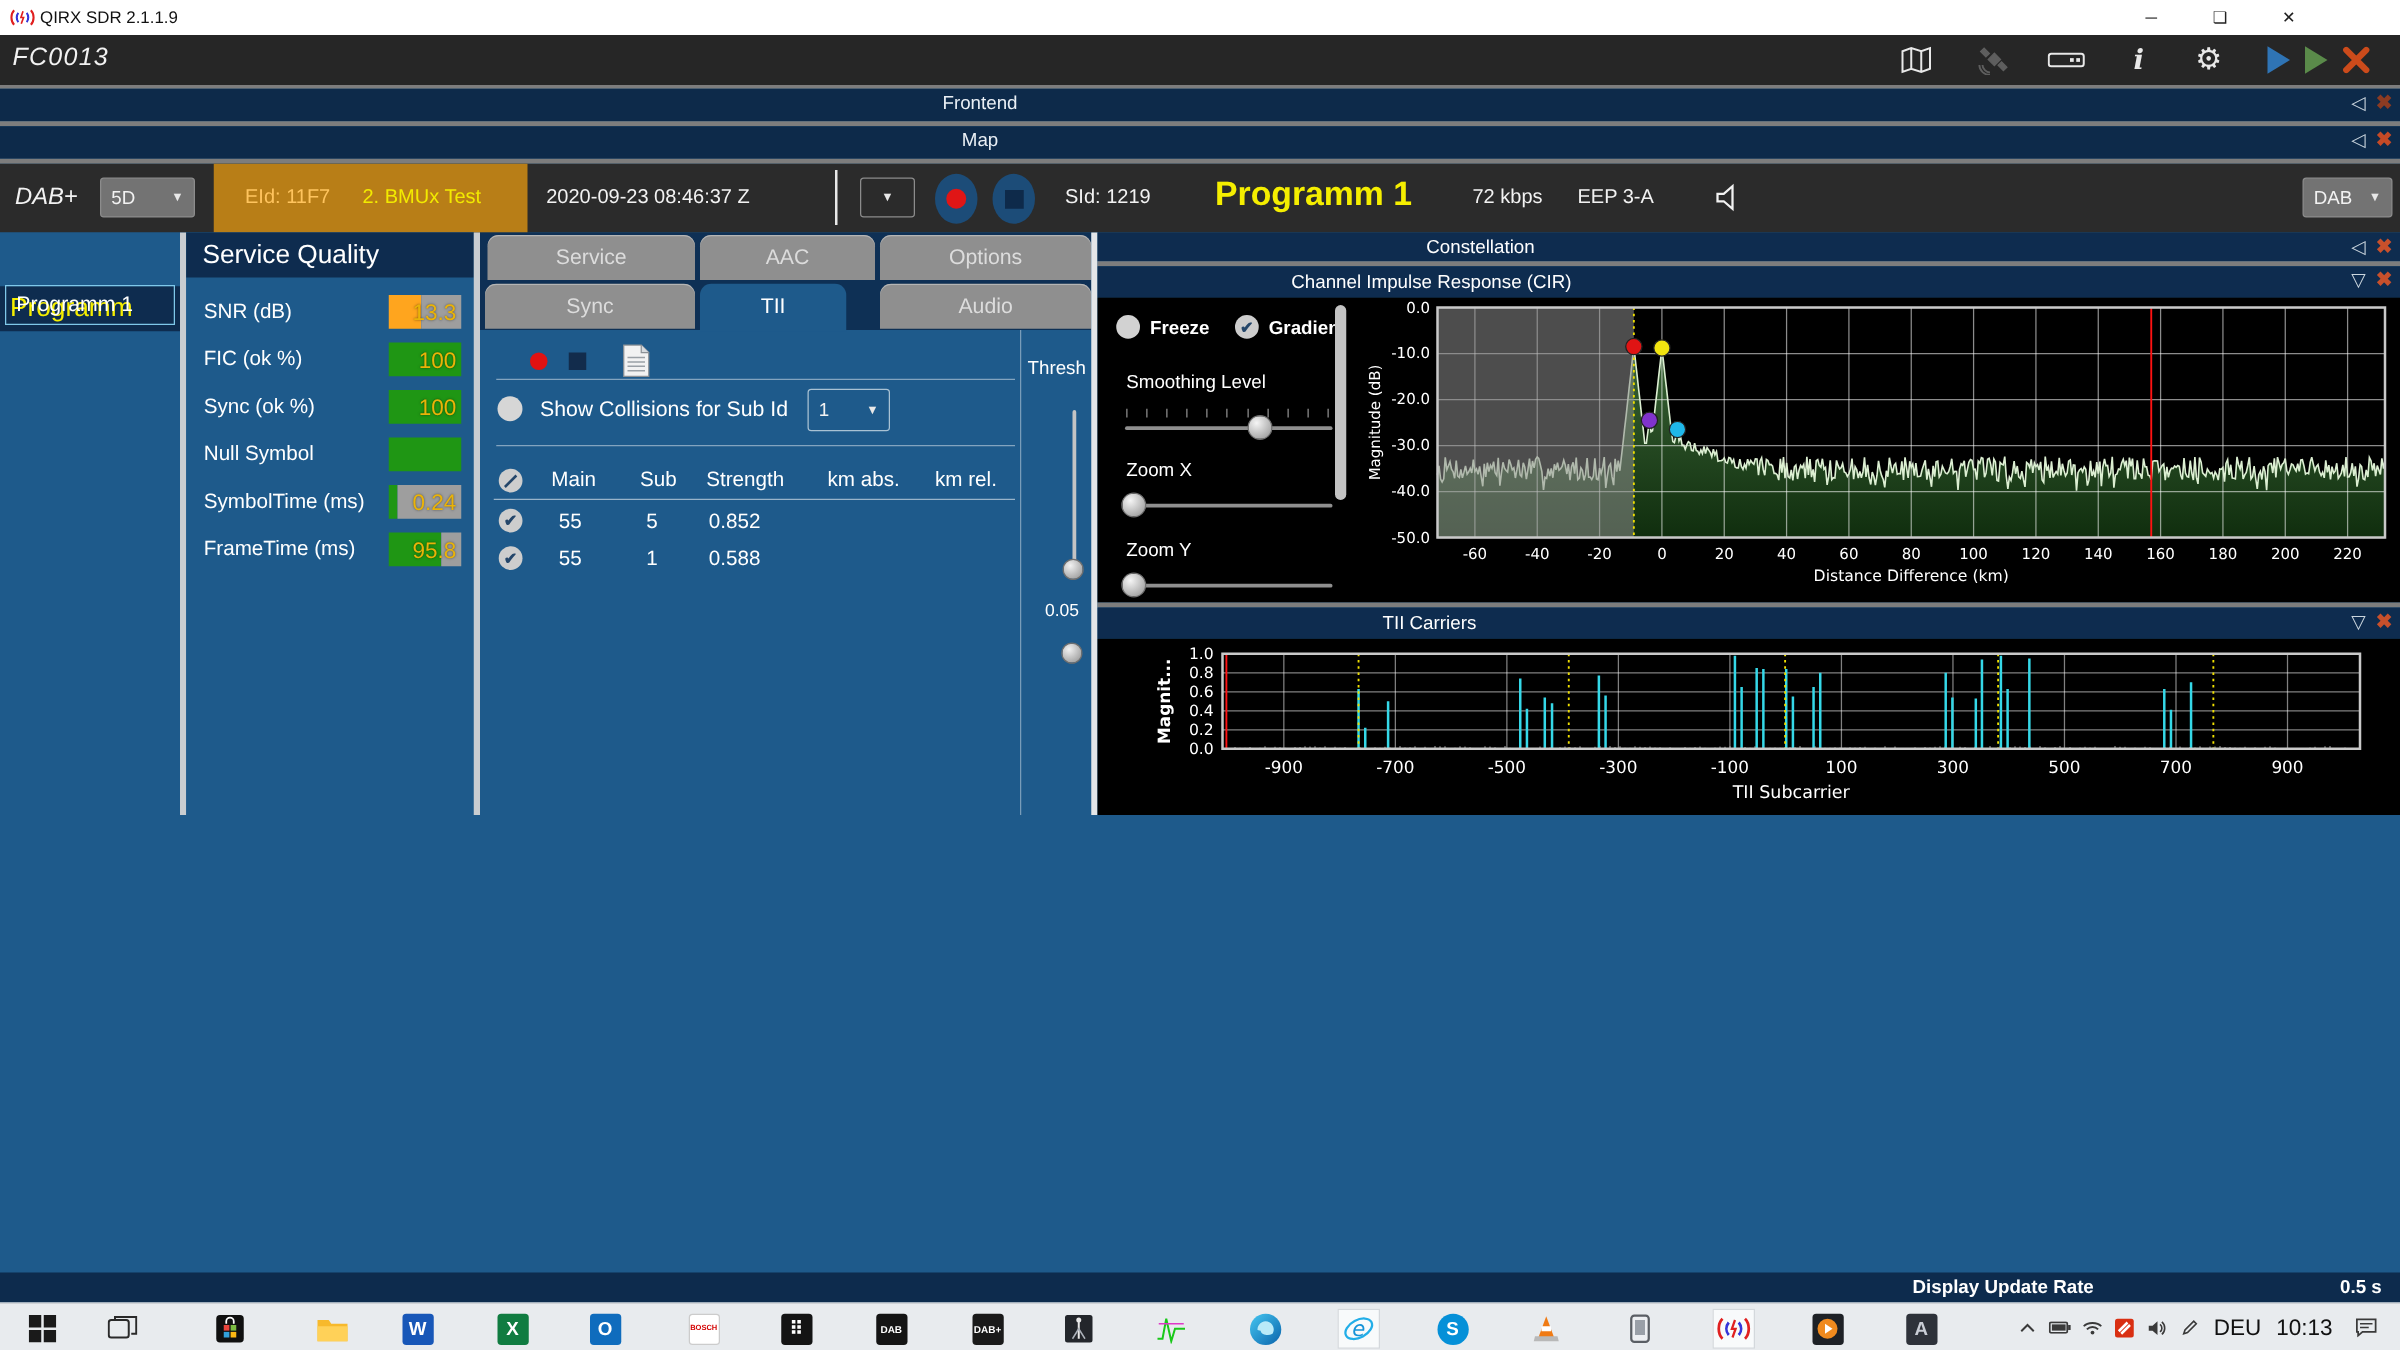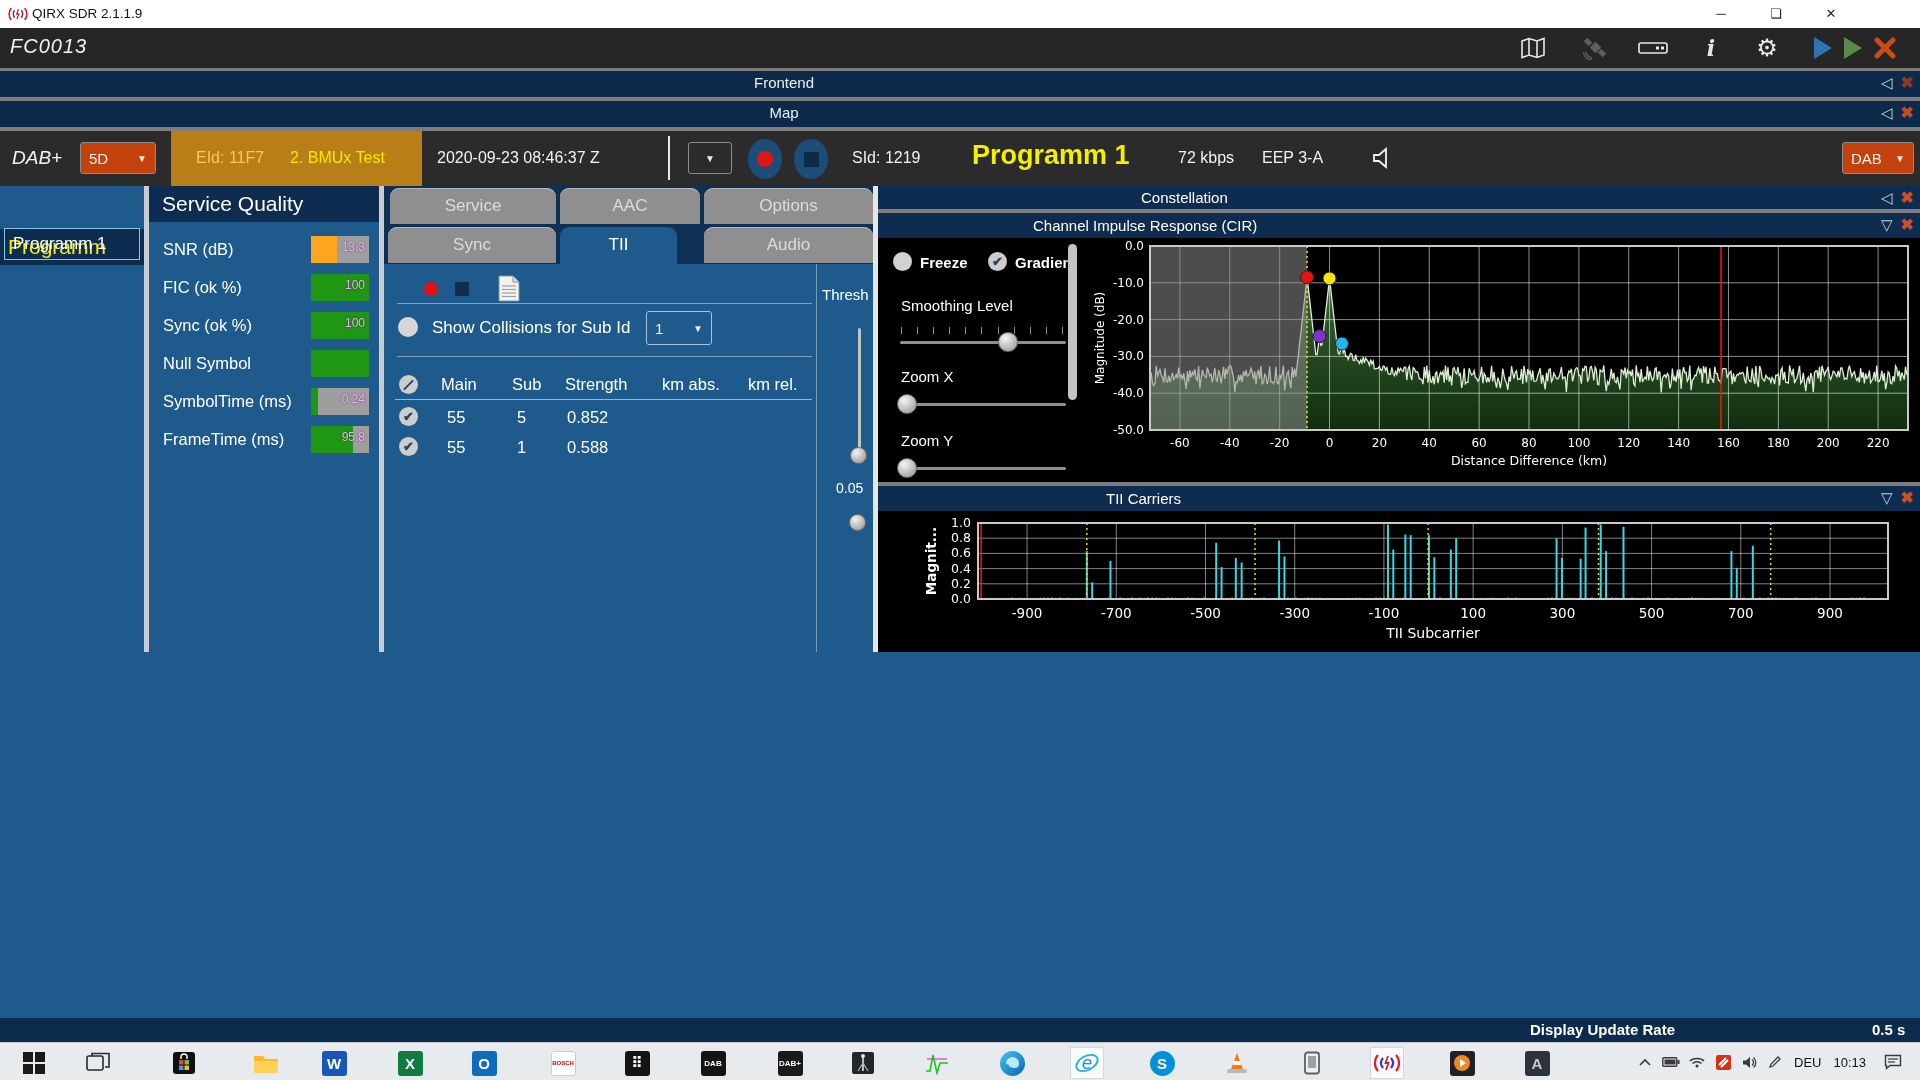--- a/index.html
+++ b/index.html
@@ -21,35 +21,35 @@
   
   .sep{left:0;width:1920px;background:#7D7D7D;}
   .navybar{left:0;width:1920px;background:#0D2A4A;color:#E9EFF5;}
   .navybar .bartitle{position:absolute;top:3px;left:784px;transform:translateX(-50%);font-size:15px;}
   .barbtns{position:absolute;right:6px;top:1px;display:flex;gap:8px;align-items:center;height:22px;}
   .tri{color:#CBD6DE;font-size:15px;line-height:22px;}
   .bx{font-weight:bold;font-size:16px;line-height:22px;}
 
   
   .toolbar{left:0;top:131px;width:1920px;height:55px;background:#2B2B2B;color:#F2F2F2;}
-  .sel{position:absolute;background:#c2410c;border:1px solid #8C8C8C;border-radius:3px;color:#F2F2F2;font-size:15px;display:flex;align-items:center;padding:0 8px;justify-content:space-between;}
+  .sel{position:absolute;background:#737373;border:1px solid #8C8C8C;border-radius:3px;color:#F2F2F2;font-size:15px;display:flex;align-items:center;padding:0 8px;justify-content:space-between;}
   .sel .car{font-size:10px;color:#E8E8E8;margin-left:8px;}
   .orangeblk{position:absolute;left:171px;top:0;width:251px;height:55px;background:#B87E17;}
   .tb-txt{position:absolute;font-size:16px;white-space:nowrap;}
   .roundbtn{position:absolute;width:34px;height:40px;border-radius:50%;background:#1C4C78;display:flex;align-items:center;justify-content:center;}
 
   
   .panel-hdr{position:absolute;background:#0E2C4F;color:#FFFFFF;}
   .vdivider{position:absolute;background:#C9CDD1;}
   .bluebody{position:absolute;background:#1E5A8B;}
   .sq-row-label{position:absolute;color:#FFFFFF;font-size:16.5px;}
   .sq-bar{position:absolute;width:58px;height:27px;}
   .sq-bar .fillp{position:absolute;left:0;top:0;bottom:0;}
   .sq-bar .trackp{position:absolute;right:0;top:0;bottom:0;}
-  .sq-bar .val{position:absolute;right:4px;top:4px;font-size:12px;color:#f0abfc;text-shadow:0 0 2px #00000088;}
+  .sq-bar .val{position:absolute;right:4px;top:4px;font-size:18px;color:#eab308;text-shadow:0 0 2px #00000088;}
 
   .tab{position:absolute;height:36px;border-radius:9px 9px 0 0;background:#8F8F8F;color:#DCDCDC;font-size:17px;text-align:center;line-height:36px;box-shadow:inset 0 1px 0 #B5B5B5;}
   .tab.active{background:#1E5A8B;color:#FFFFFF;box-shadow:none;height:38px;}
 
   .hr{position:absolute;height:1px;background:rgba(255,255,255,0.45);}
   .ckc{position:absolute;width:19px;height:19px;border-radius:50%;background:#CDCDCD;color:#24466A;font-size:13px;font-weight:bold;text-align:center;line-height:19px;}
   .slashc{position:absolute;width:19px;height:19px;border-radius:50%;background:#CDCDCD;}
   .slashc::after{content:"";position:absolute;left:3px;top:8.5px;width:13px;height:2px;background:#24466A;transform:rotate(-45deg);}
   .cell{position:absolute;color:#FFF;font-size:16.5px;white-space:nowrap;}
 
@@ -71,21 +71,21 @@
   .footer .flbl{position:absolute;left:1530px;top:3px;color:#FFF;font-size:15px;font-weight:bold;}
   .footer .fval{position:absolute;left:1872px;top:3px;color:#FFF;font-size:15px;font-weight:bold;}
 
   
   .taskbar{left:0;top:1042px;width:1920px;height:38px;background:#E8EBEE;border-top:1px solid #C6CACE;}
   .tb-icon{position:absolute;top:4px;width:34px;height:32px;display:flex;align-items:center;justify-content:center;}
   .tb-icon.active{background:#F8FAFB;border:1px solid #D4D8DC;}
   .tile{display:inline-flex;align-items:center;justify-content:center;width:25px;height:25px;border-radius:3px;font-weight:bold;}
   .tray{position:absolute;right:0;top:0;height:38px;display:flex;align-items:center;}
   .trayitem{width:26px;height:26px;display:flex;align-items:center;justify-content:center;color:#3A3A3A;}
-  .traytxt{color:#111;font-size:13px;padding:0 6px;}
+  .traytxt{color:#111;font-size:18px;padding:0 6px;}
 
   svg text{font-family:"DejaVu Sans",sans-serif;}
 </style>
 </head>
 <body>
 
 <div class="screen">
 
   <div class="abs titlebar">
     <span class="abs" style="left:8px;top:6px;width:20px;height:16px;">

